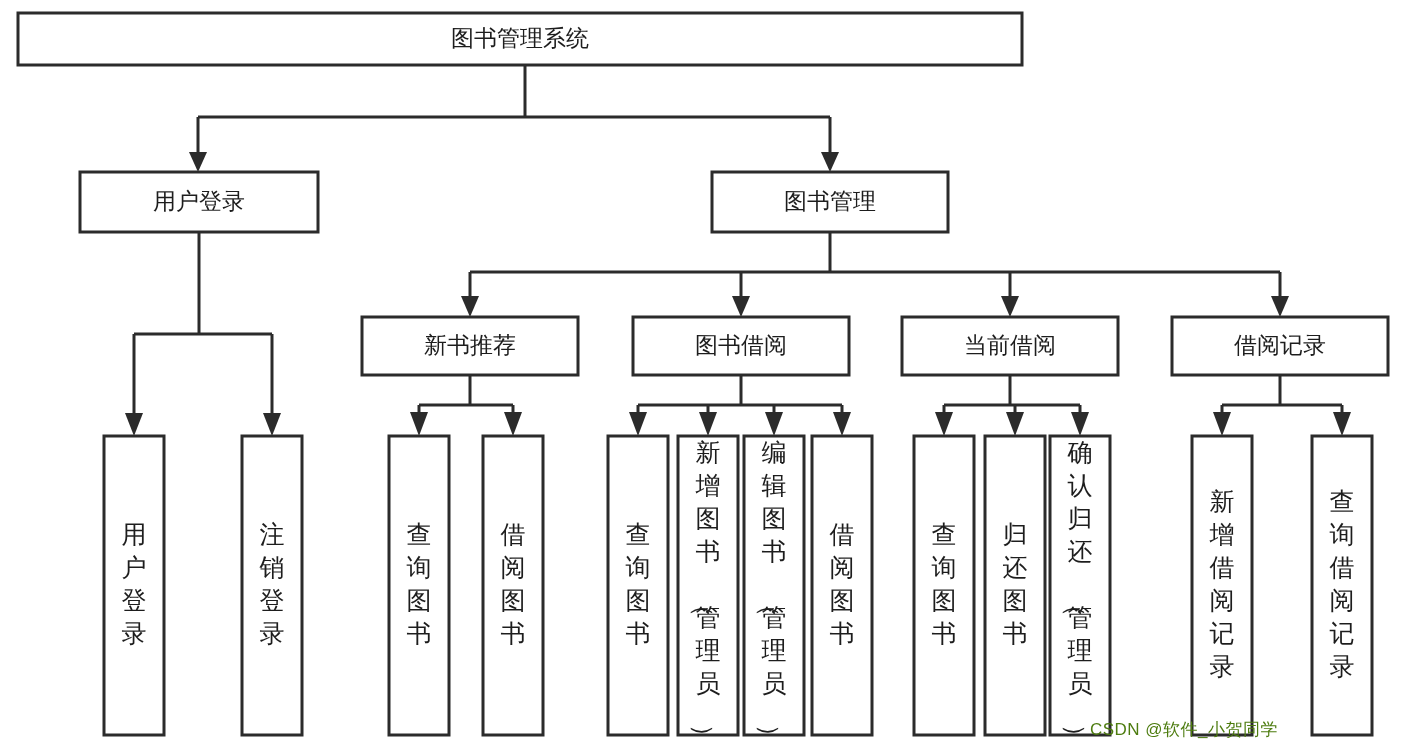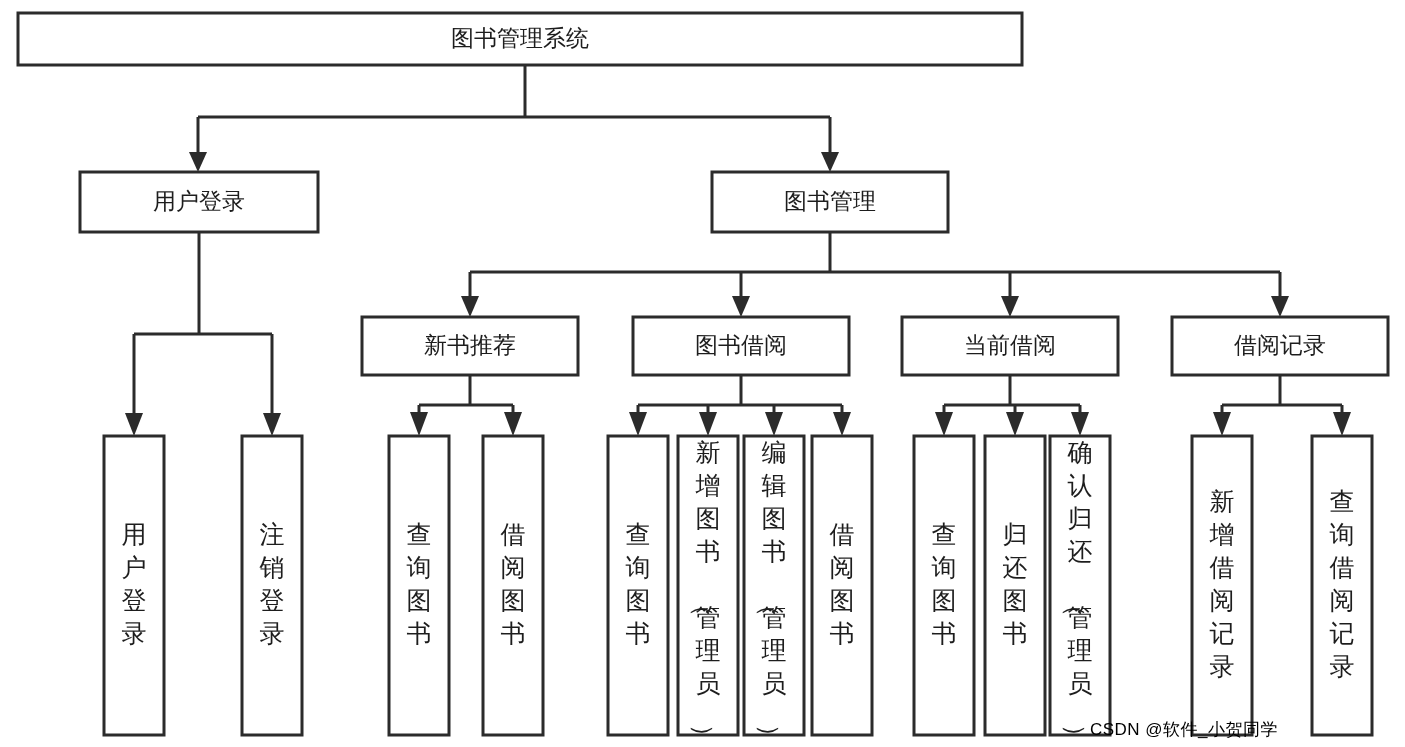--- a/index.html
+++ b/index.html
@@ -54,21 +54,21 @@
     fill: #1d1d1d;
     text-anchor: middle;
     dominant-baseline: middle;
   }
   .watermark {
     position: absolute;
     right: 10px;
     bottom: 6px;
     font-family: "Liberation Sans", "DejaVu Sans", sans-serif;
     font-size: 17px;
-    color: #000000;
+    color: #4d7c0f;
     letter-spacing: 0.5px;
     white-space: nowrap;
     pointer-events: none;
   }
 </style>
 </head>
 <body>
 
 <div id="diagram-root">
   <svg class="flowchart" viewBox="0 0 1405 747" xmlns="http://www.w3.org/2000/svg">

